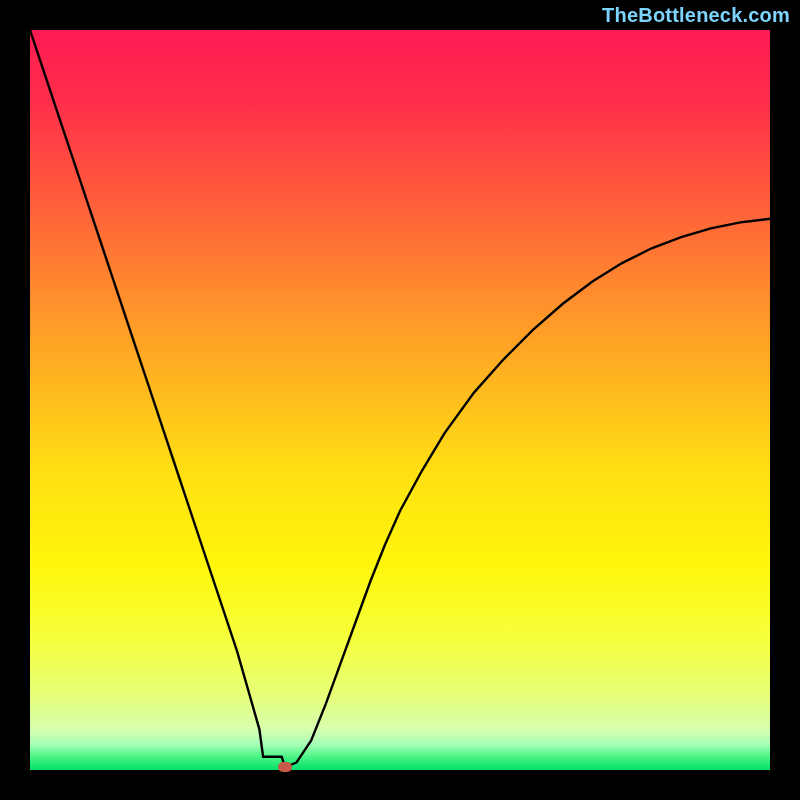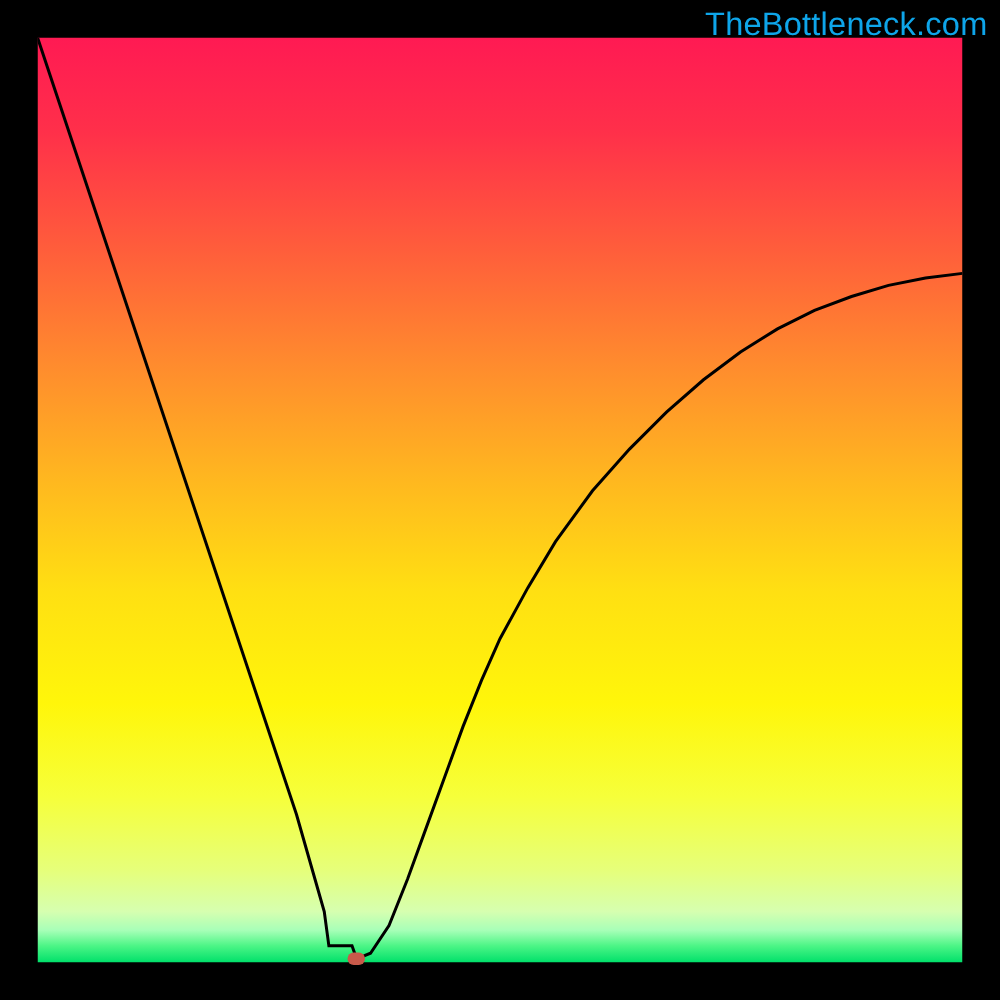--- a/index.html
+++ b/index.html
@@ -28,23 +28,23 @@
     position: absolute;
     left: 0;
     top: 0;
     width: 740px;
     height: 740px;
   }
   .watermark {
     position: absolute;
     top: 4px;
     right: 10px;
-    color: #0ea5e9;
-    font-size: 26px;
-    font-weight: 400;
+    color: #7dd3fc;
+    font-size: 20px;
+    font-weight: 700;
     letter-spacing: 0.2px;
   }
   .marker {
     position: absolute;
     width: 14px;
     height: 10px;
     border-radius: 5px;
     transform: translate(-50%, -50%);
   }
 </style>

